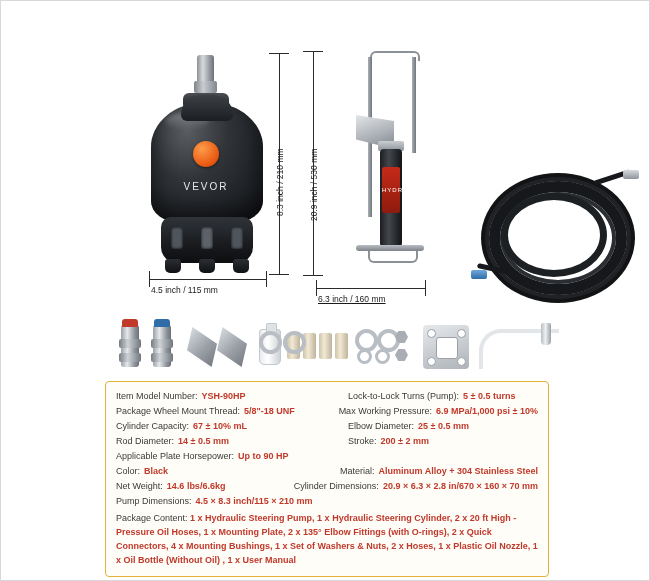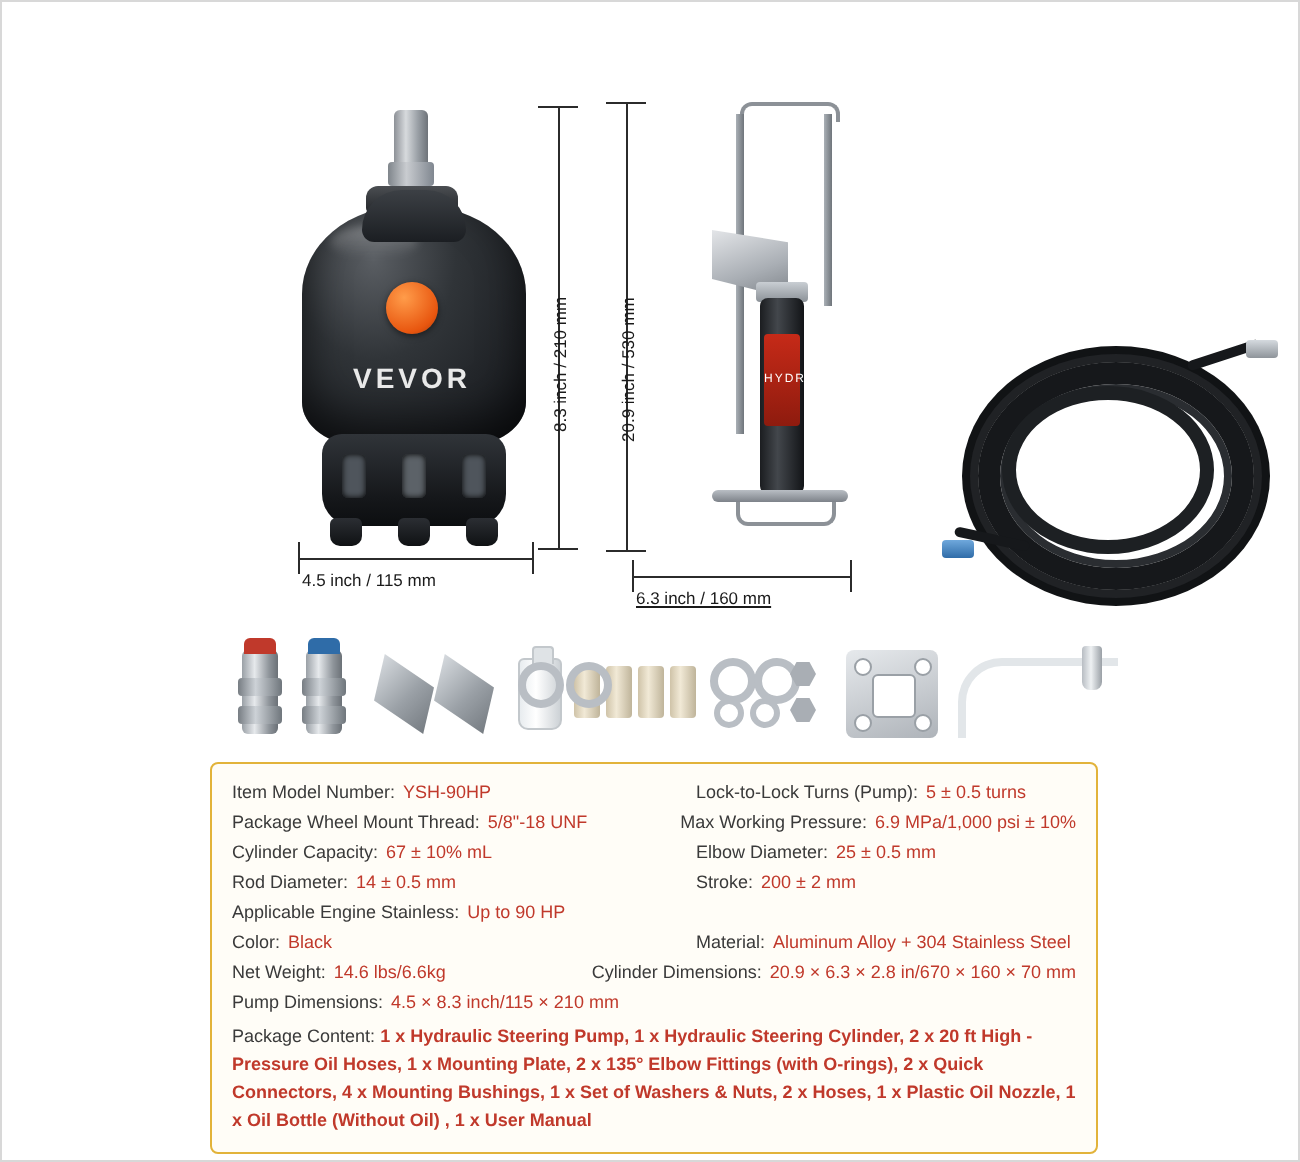--- a/index.html
+++ b/index.html
@@ -90,23 +90,23 @@
     background: radial-gradient(circle at 35% 30%, #ff9c4a, #e8560f 70%, #a63708);
     border-radius: 50%;
     box-shadow: 0 1px 3px rgba(0,0,0,.5);
   }
   .pump-logo {
     position: absolute;
     left: 28px; top: 132px;
     width: 74px;
     text-align: center;
     color: #e9e9e9;
-    font-size: 14px;
+    font-size: 10px;
     letter-spacing: 2px;
-    font-weight: bold;
+    font-weight: normal;
   }
   .pump-base {
     position: absolute;
     left: 20px; top: 168px;
     width: 92px; height: 46px;
     background: linear-gradient(180deg,#303439,#15171a 70%,#0c0e10);
     border-radius: 10px 10px 16px 16px;
   }
   .pump-base .slot {
     position: absolute;
@@ -386,21 +386,21 @@
     display: flex;
     font-size: 9px;
     line-height: 15px;
     white-space: nowrap;
   }
   .spec-col { display: flex; }
   .spec-col.left { width: 232px; }
   .spec-label { color: #3a3a3a; }
   .spec-value {
     color: #c0392b;
-    font-weight: normal;
+    font-weight: bold;
     margin-left: 4px;
   }
   .pkg {
     font-size: 9px;
     line-height: 14px;
     margin-top: 2px;
   }
   .pkg .spec-label { color: #3a3a3a; }
   .pkg .pkg-text {
     color: #c0392b;
@@ -560,21 +560,21 @@
         <span class="spec-value">14 ± 0.5 mm</span>
       </div>
       <div class="spec-col">
         <span class="spec-label">Stroke:</span>
         <span class="spec-value">200 ± 2 mm</span>
       </div>
     </div>
 
     <div class="spec-row">
       <div class="spec-col left">
-        <span class="spec-label">Applicable Engine Stainless:</span>
+        <span class="spec-label">Applicable Plate Horsepower:</span>
         <span class="spec-value">Up to 90 HP</span>
       </div>
     </div>
 
     <div class="spec-row">
       <div class="spec-col left">
         <span class="spec-label">Color:</span>
         <span class="spec-value">Black</span>
       </div>
       <div class="spec-col">

